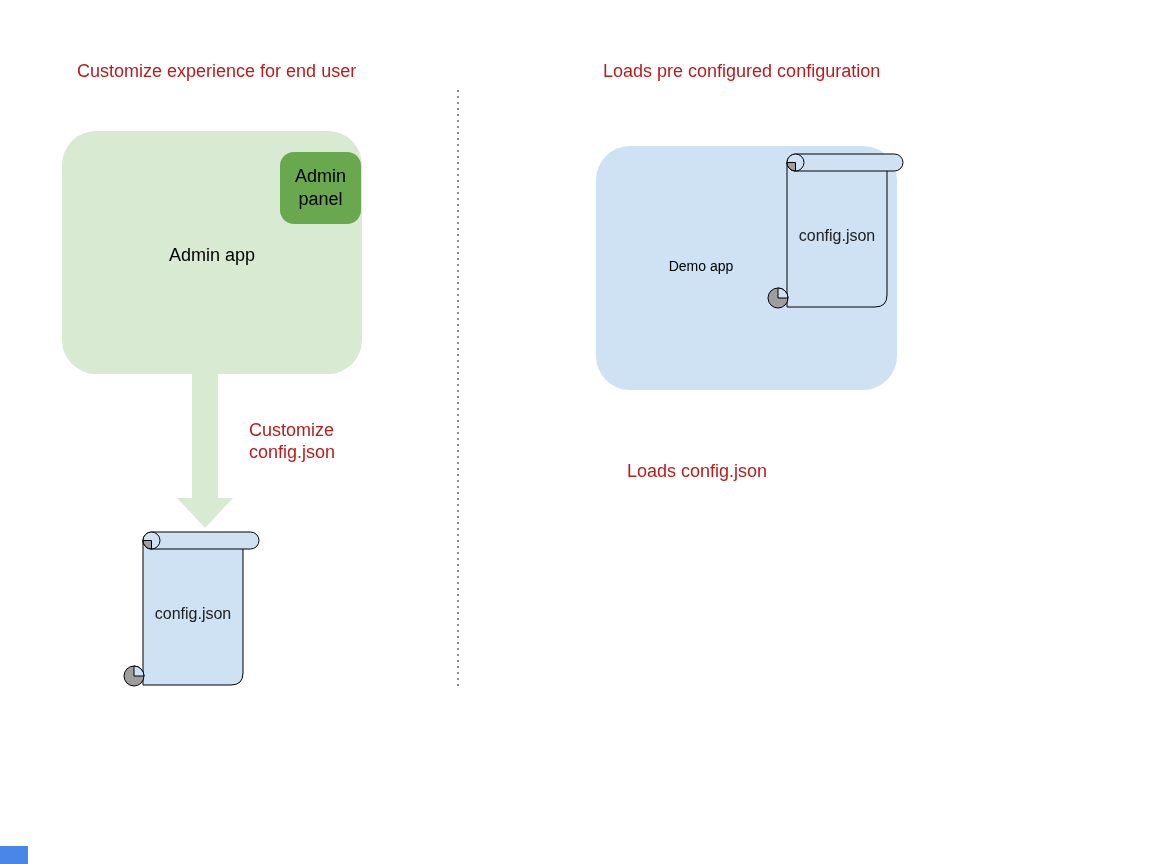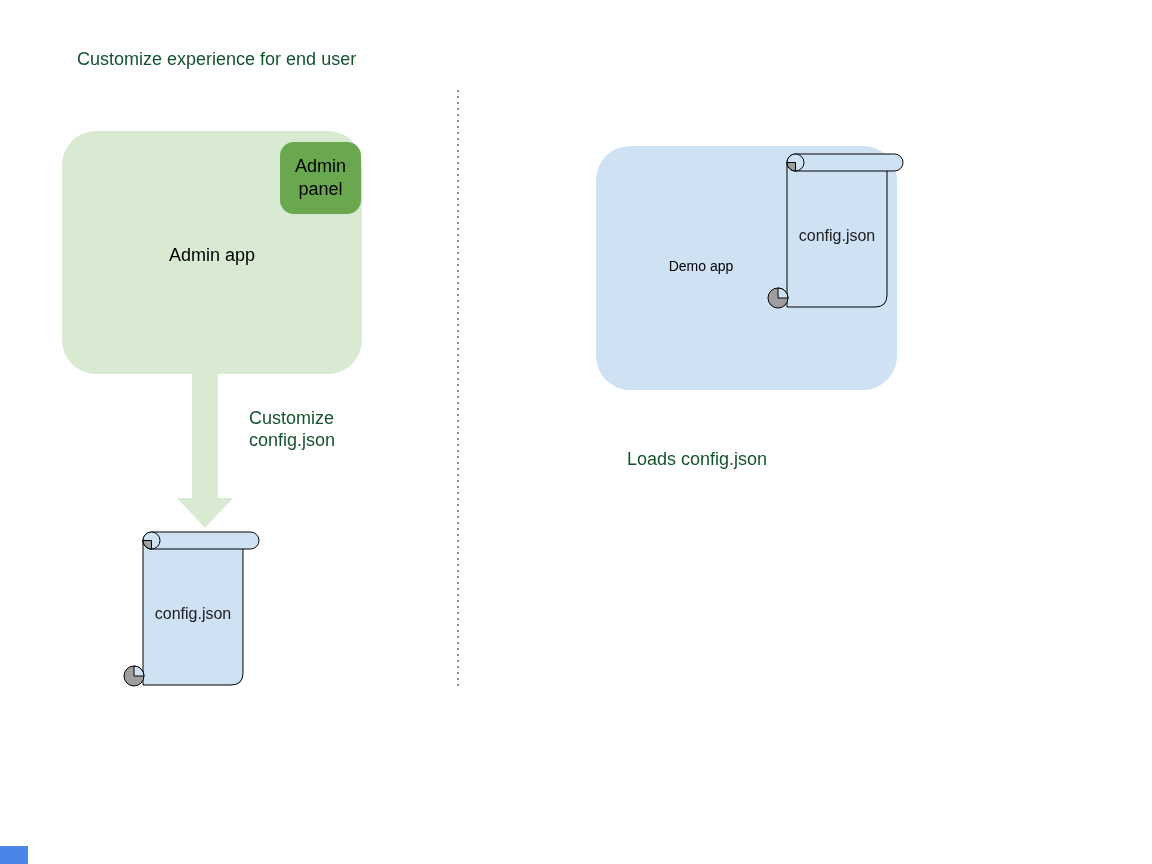--- a/index.html
+++ b/index.html
@@ -6,21 +6,21 @@
   #canvas {
     position: relative;
     width: 1152px;
     height: 864px;
     background: #ffffff;
     font-family: "Liberation Sans", sans-serif;
     color: #000000;
     overflow: hidden;
   }
   .abs { position: absolute; }
-  .label { position: absolute; color: #14532d; font-size: 18px; line-height: 22px; }
+  .label { position: absolute; color: #b91c1c; font-size: 18px; line-height: 22px; margin-top: 12px; }
   .title { font-size: 18px; }
   .pre { white-space: pre-line; }
 
   
   #divider {
     position: absolute;
     left: 457px; top: 90px;
     width: 1.5px; height: 596px;
     background-image: repeating-linear-gradient(to bottom, var(--divider_gray) 0 2px, transparent 2px 6px);
   }
@@ -28,21 +28,21 @@
   
   #admin-app-box {
     position: absolute;
     left: 62px; top: 131px;
     width: 300px; height: 243px;
     background: var(--light_green);
     border-radius: 34px;
   }
   #admin-panel-box {
     position: absolute;
-    left: 280px; top: 142px;
+    left: 280px; top: 152px;
     width: 81px; height: 72px;
     background: var(--dark_green);
     border-radius: 14px;
     display: flex; align-items: center; justify-content: center;
     text-align: center;
     font-size: 18px; line-height: 23px;
   }
   #admin-app-label {
     position: absolute;
     left: 62px; top: 245px; width: 300px;
@@ -102,20 +102,21 @@
     width: 28px; height: 18px;
     background: var(--corner_blue);
   }
 </style>
 </head>
 <body>
 
 <div id="canvas">
 
   <div class="label title" id="left-title">Customize experience for end user</div>
+  <div class="label title" id="right-title">Loads pre configured configuration</div>
 
   <div id="divider"></div>
 
   <div id="admin-app-box"></div>
   <div id="admin-panel-box">
     <span>Admin panel</span>
   </div>
   <div id="admin-app-label" class="abs">Admin app</div>
 
   <div id="arrow-shaft"></div>

